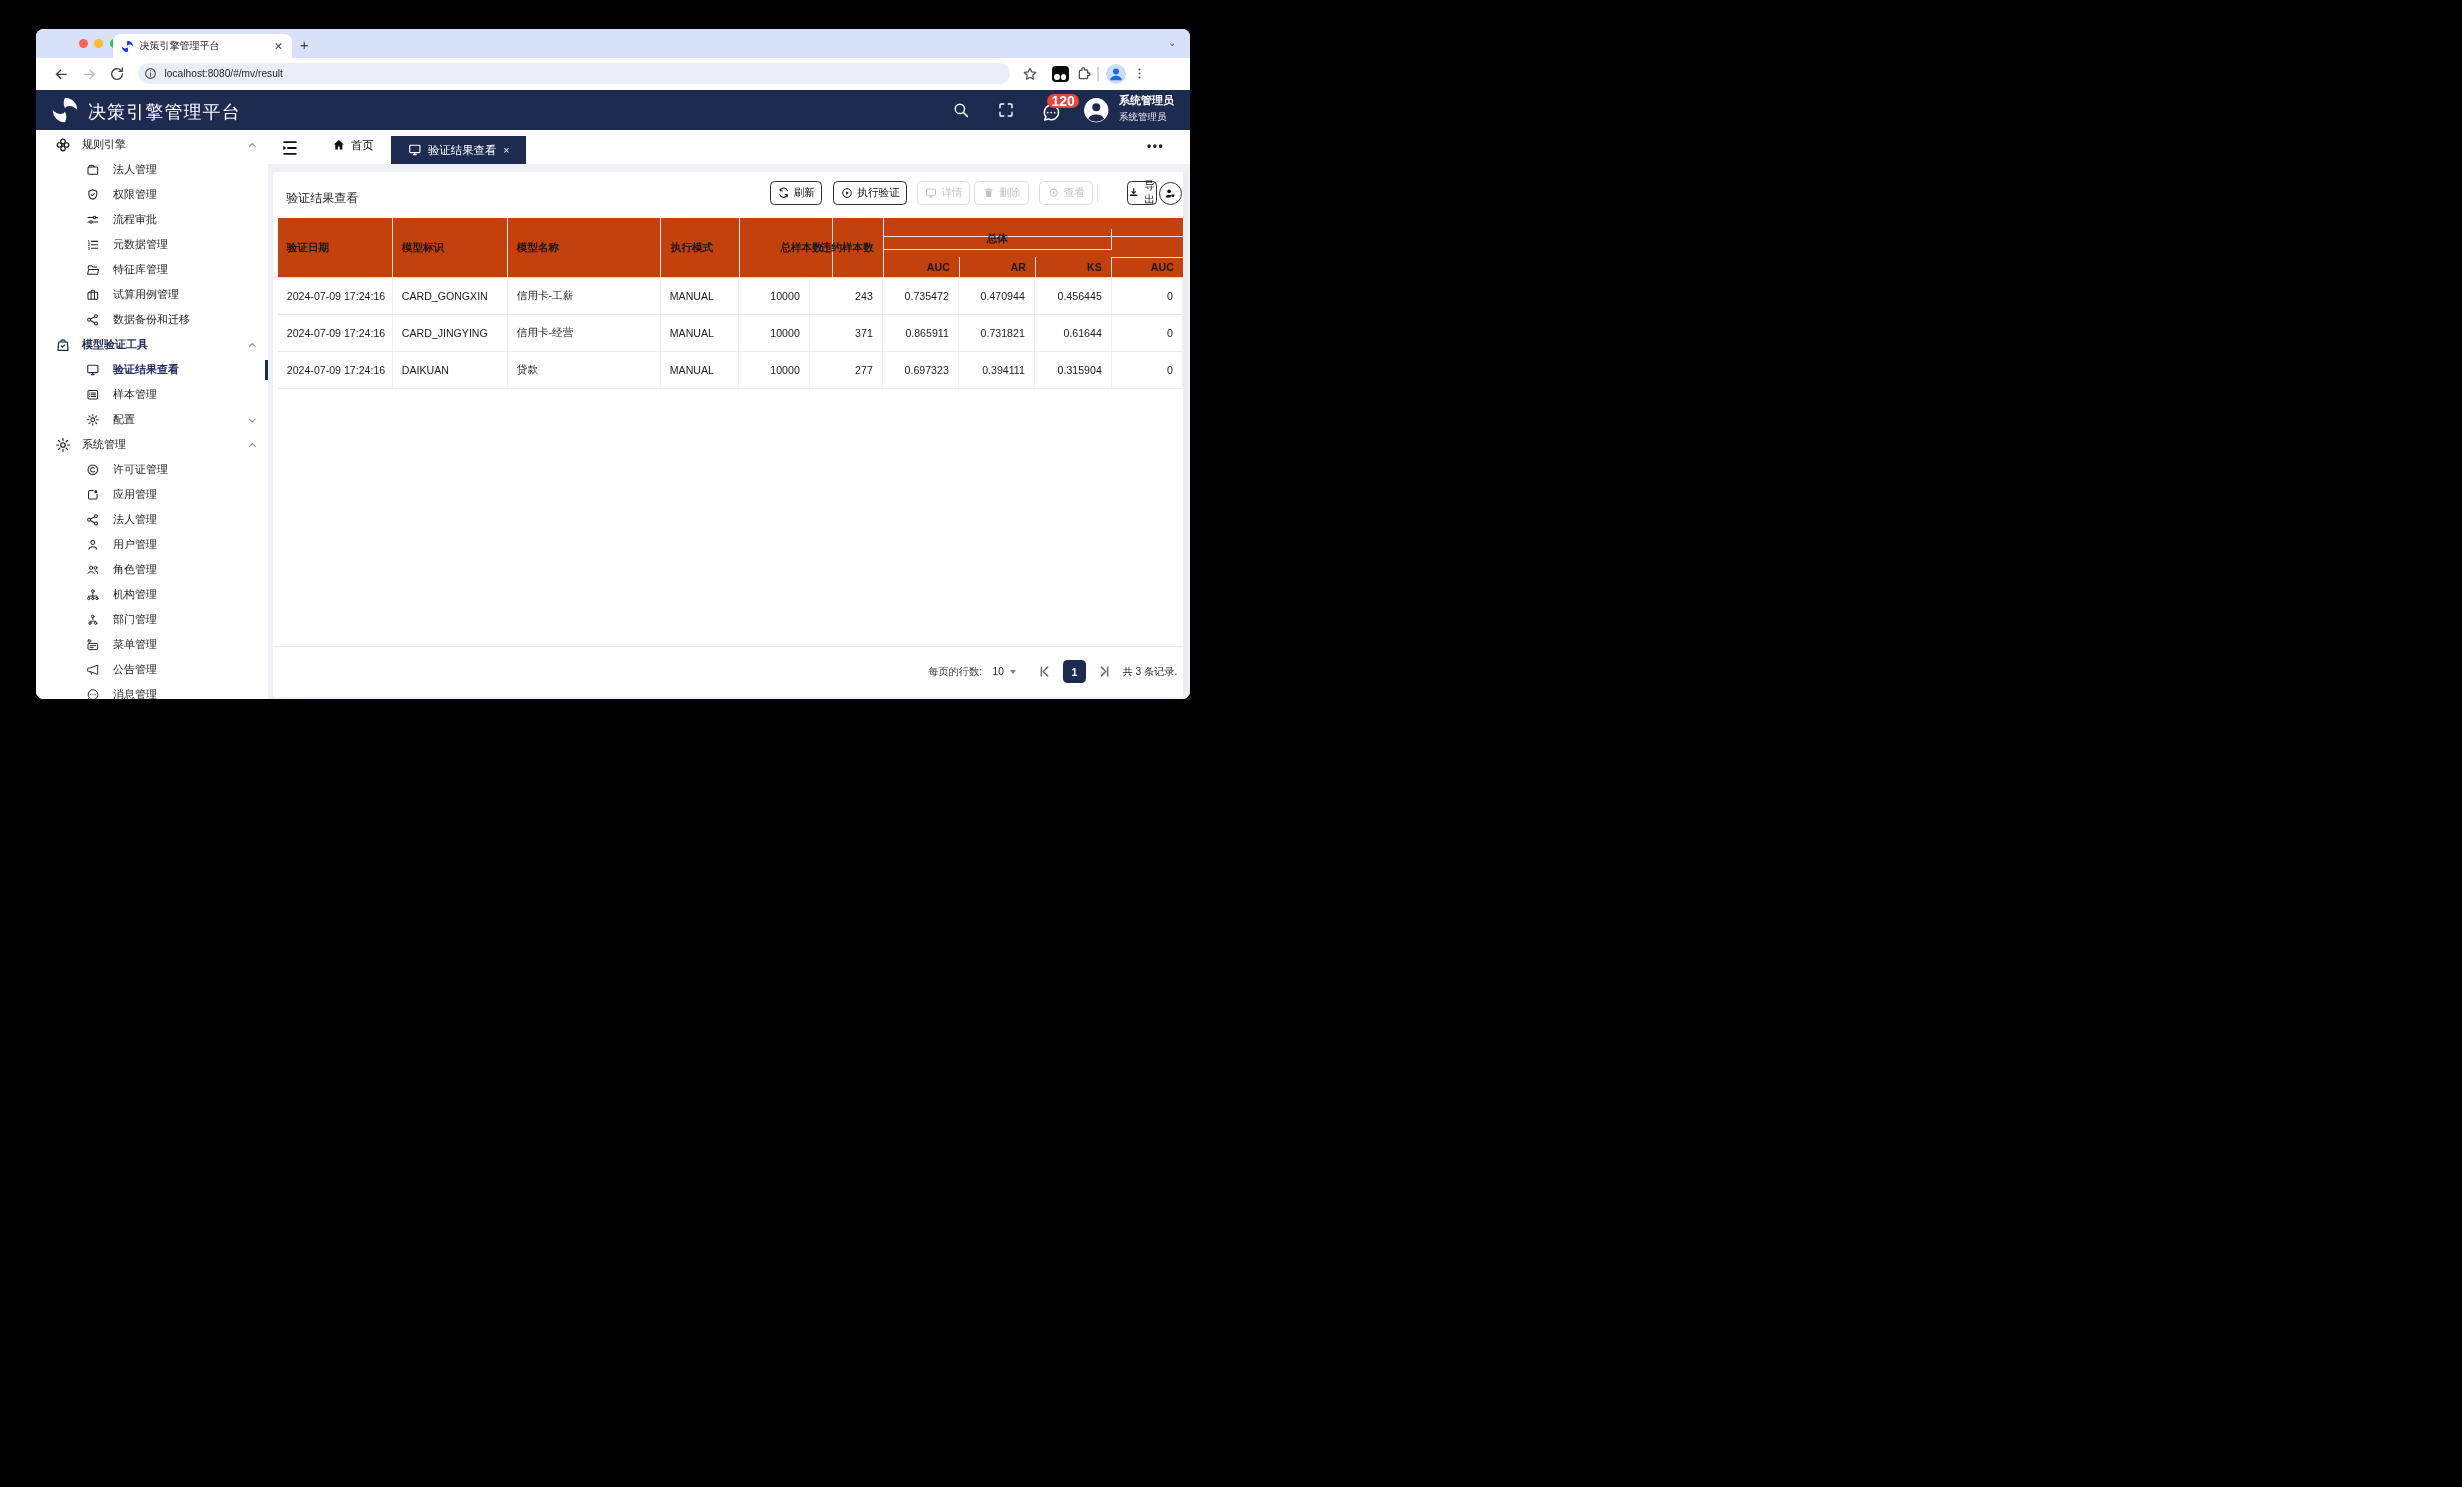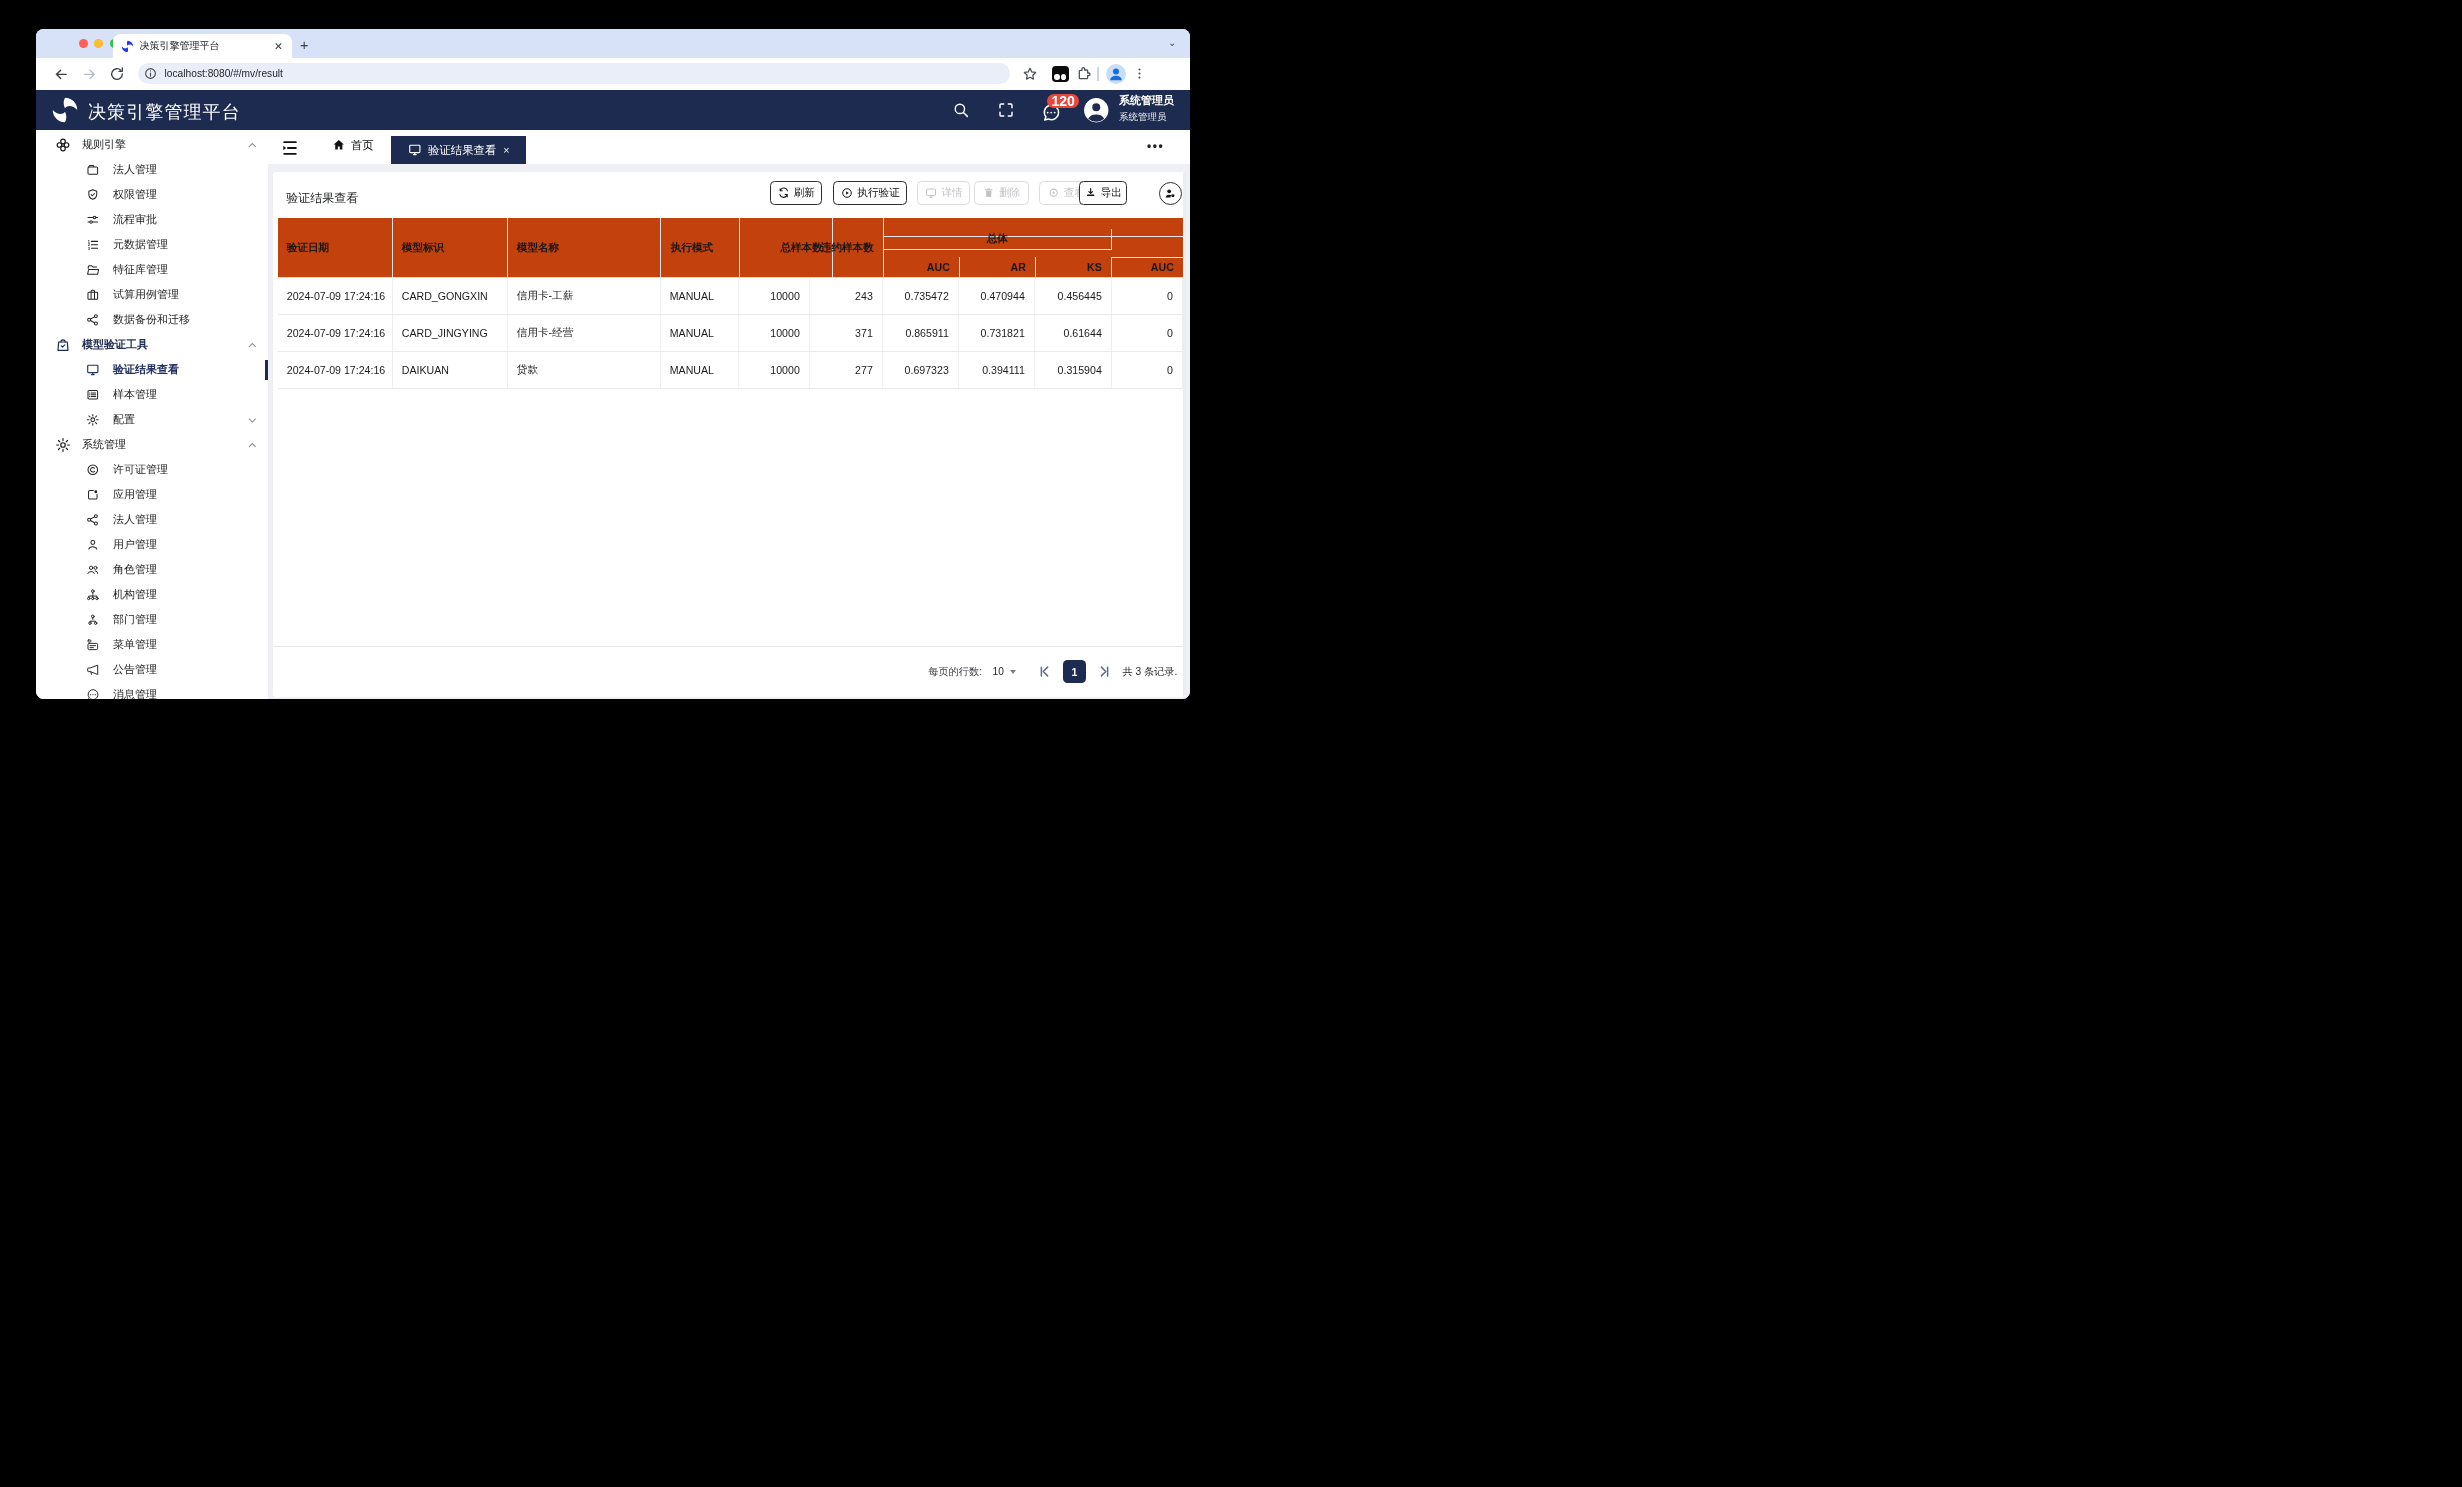--- a/index.html
+++ b/index.html
@@ -525,21 +525,21 @@
           <span>删除</span>
         </div>
         <div class="btn disabled" style="left:766px;width:54px">
           <svg width="11.4" height="11.4" viewBox="0 0 24 24" fill="none" stroke="currentColor" stroke-width="2.2">
               <circle cx="12" cy="12" r="7.5"></circle>
               <circle cx="12" cy="12" r="2.4" fill="currentColor" stroke="none"></circle>
             </svg>
           <span>查看</span>
         </div>
         <div id="tb-sep"></div>
-        <div class="btn" style="left:806px;width:48px">
+        <div class="btn" style="left:854px;width:30px">
           <svg width="11.4" height="11.4" viewBox="0 0 24 24" fill="none" stroke="currentColor" stroke-width="2.4" stroke-linecap="round" stroke-linejoin="round">
               <path d="M12 3.5V13M8.2 9.6L12 13.4l3.8-3.8"></path>
               <path d="M5.5 17.5h13" stroke-width="3"></path>
             </svg>
           <span>导出</span>
         </div>
         <div id="col-btn">
           <svg width="13" height="13" viewBox="0 0 24 24" fill="currentColor">
               <circle cx="9.5" cy="8" r="3.4"></circle>
               <path d="M3 19.5a6.8 5.2 0 0 1 10.5-4.4 5.2 5.2 0 0 0-1.4 4.4z"></path>

